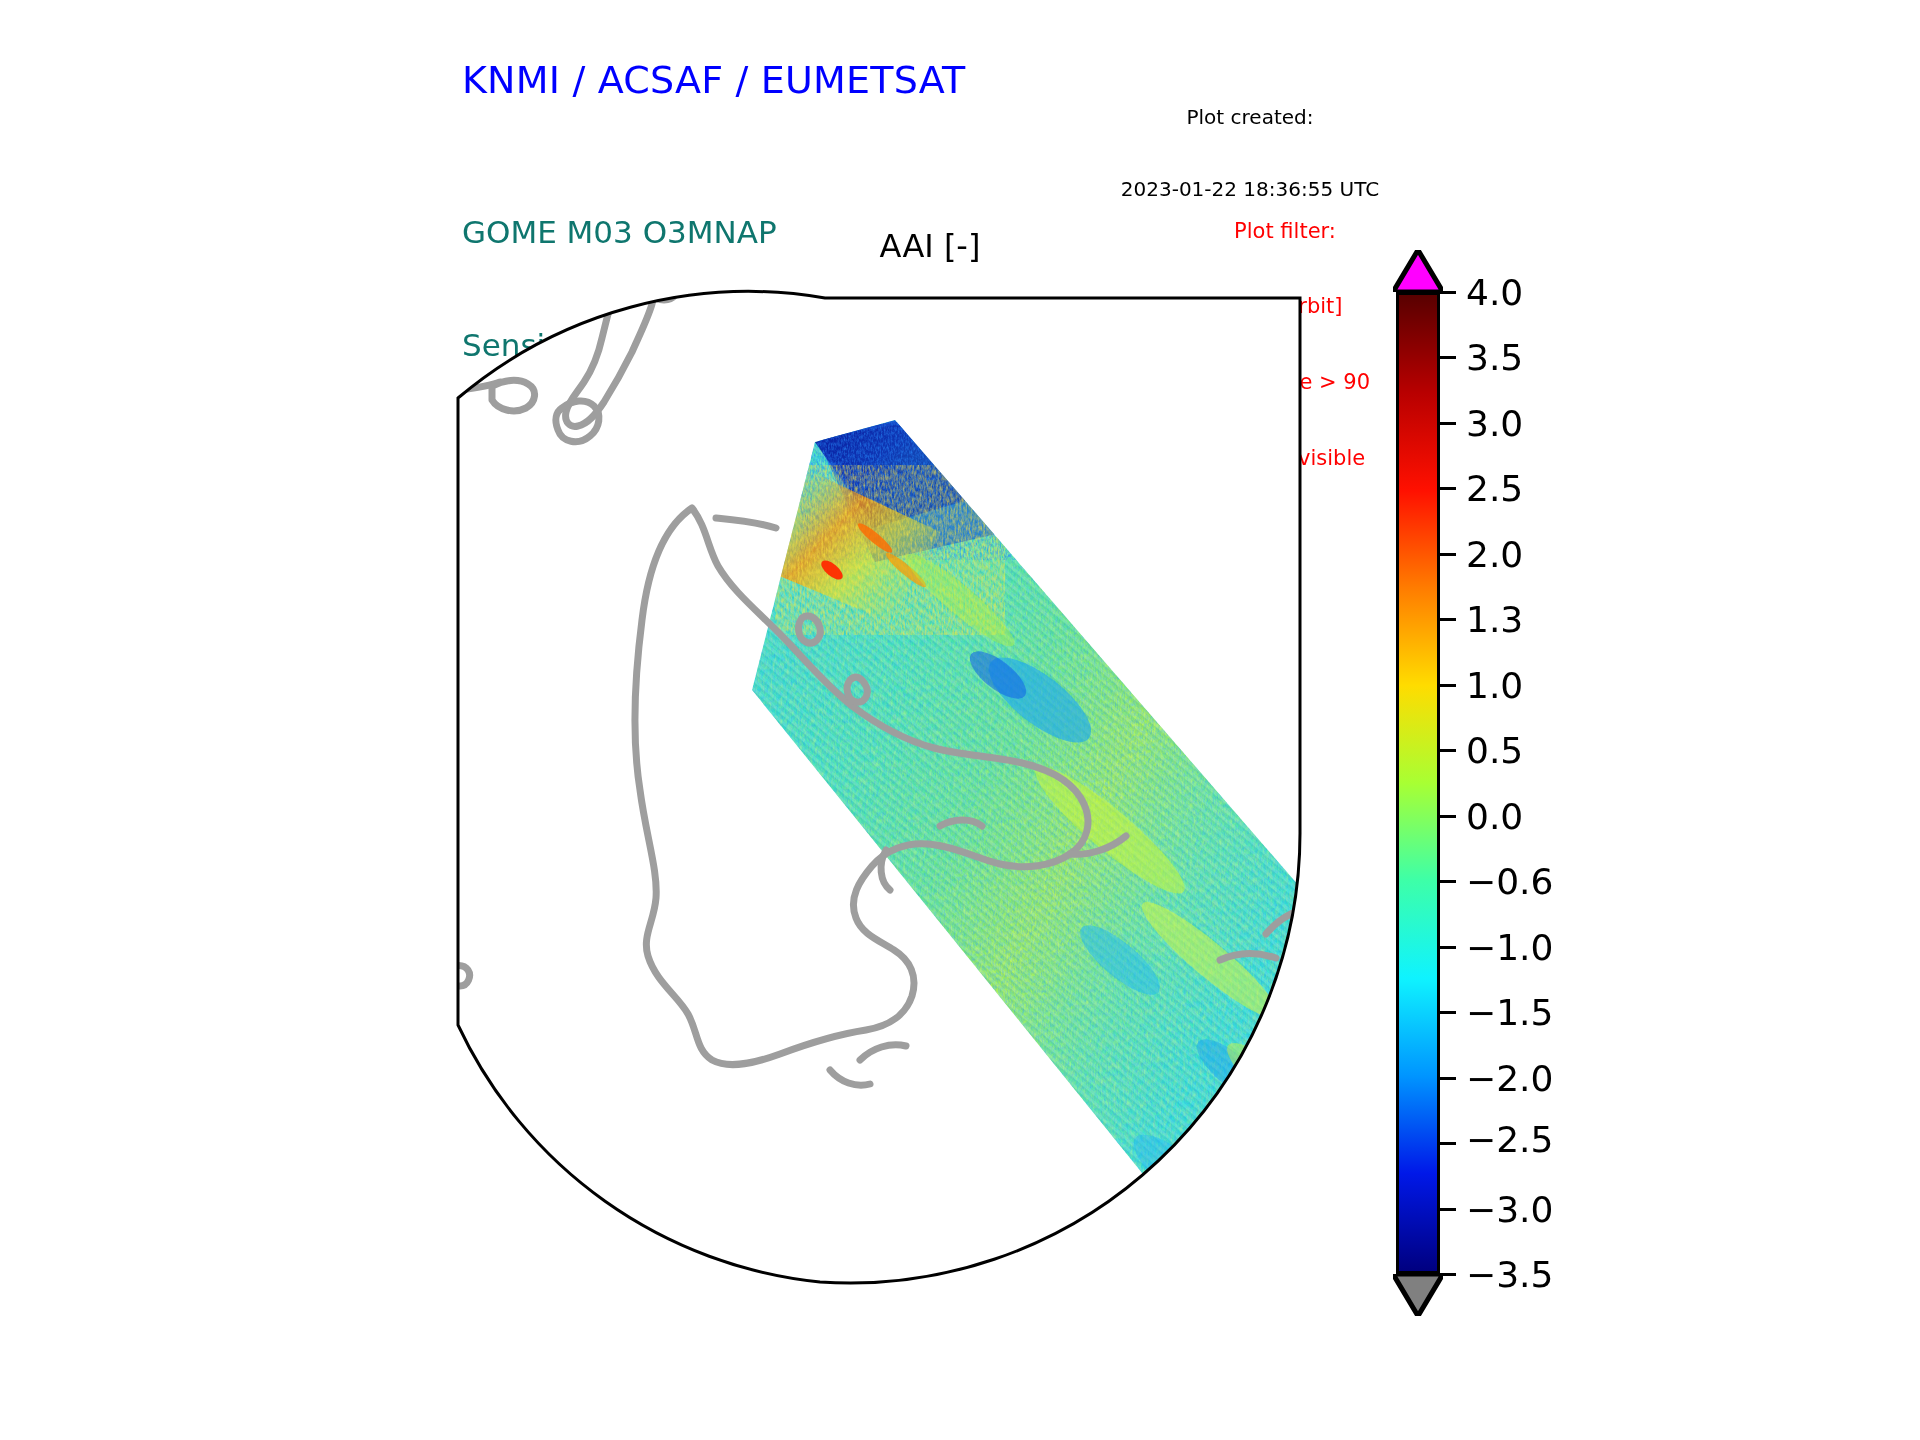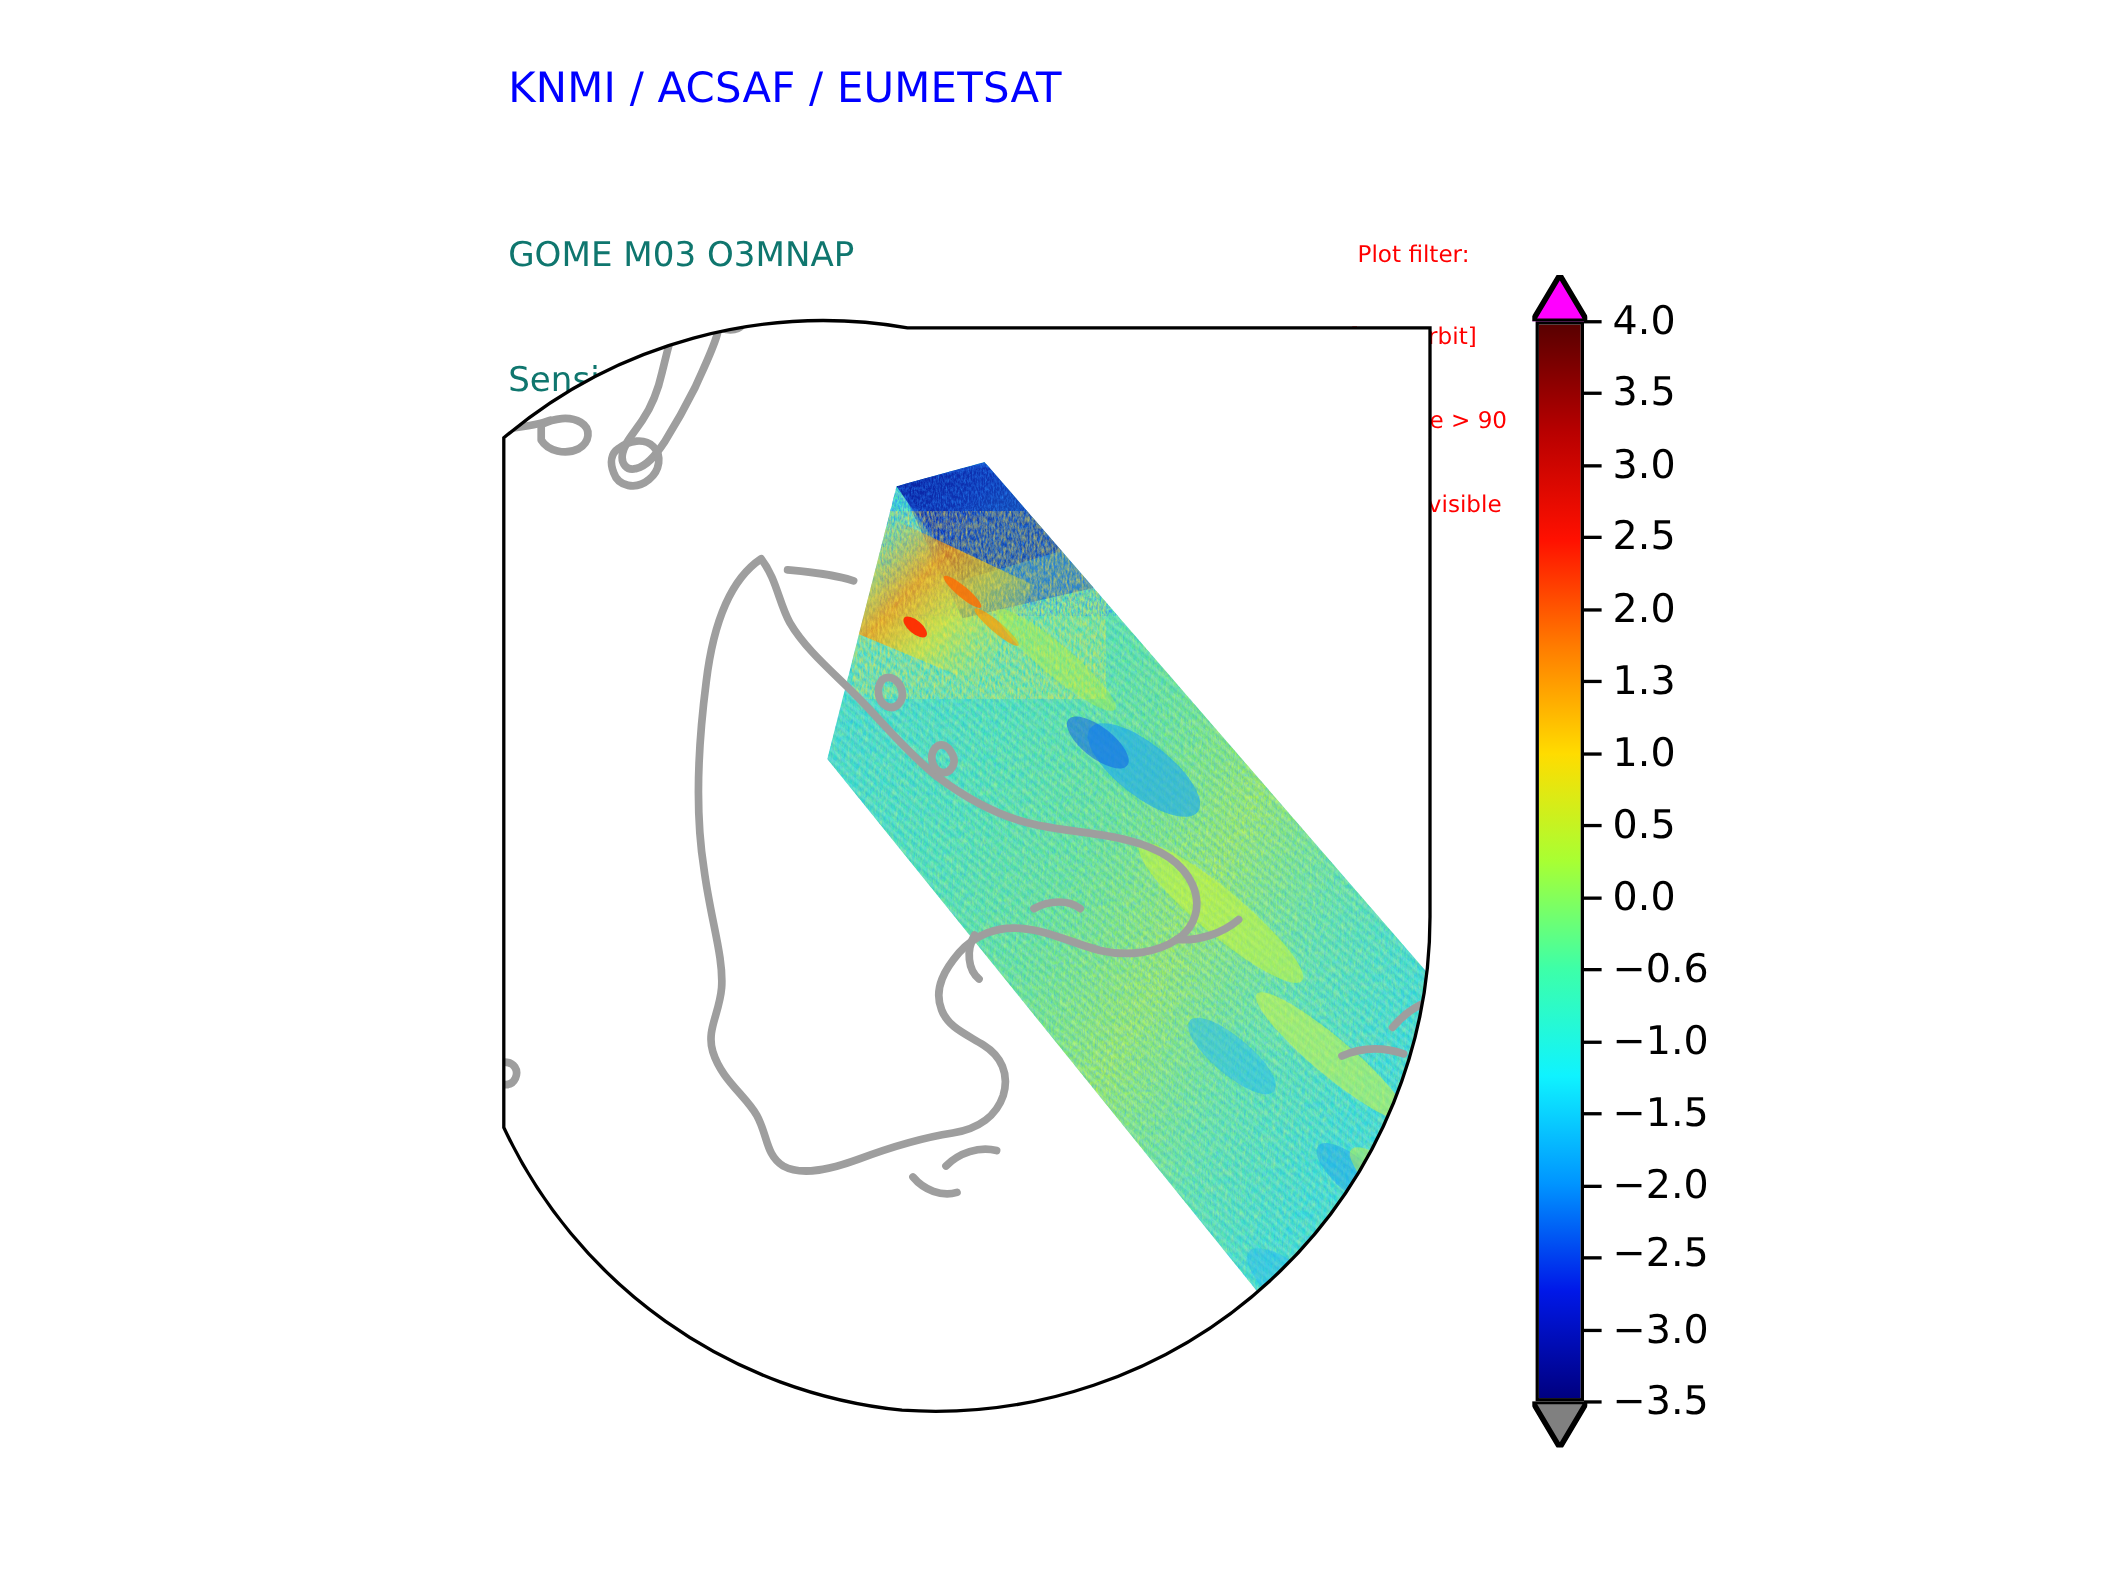--- a/index.html
+++ b/index.html
@@ -67,26 +67,31 @@
   .ticklabel{position:absolute;left:26px;font-size:36px;color:#000;
              transform:translateY(-50%);white-space:pre;}
 </style>
 </head>
 <body>
 
 <div id="stage">
 
   <div class="txt" id="org-title">KNMI / ACSAF / EUMETSAT</div>
 
+  <div class="txt" id="plotcreated">
+    <div>Plot created:</div>
+    <div>2023-01-22 18:36:55 UTC</div>
+  </div>
 
   <div class="txt" id="main-title">
     <div>GOME M03 O3MNAP</div>
     <div>Sensing Start: 2023-01-22T12:17:58 UTC</div>
   </div>
 
+  <div class="txt" id="var-title">AAI [-]</div>
 
   <div class="txt" id="filter">
     <div>Plot filter:</div>
     <div>[AAI_Orbit]</div>
     <div>Scat Angle &gt; 90</div>
     <div>Sunglint visible</div>
   </div>
 
   <div id="map-wrap">
     <svg id="map-svg" viewBox="0 0 920 1050" xmlns="http://www.w3.org/2000/svg">

